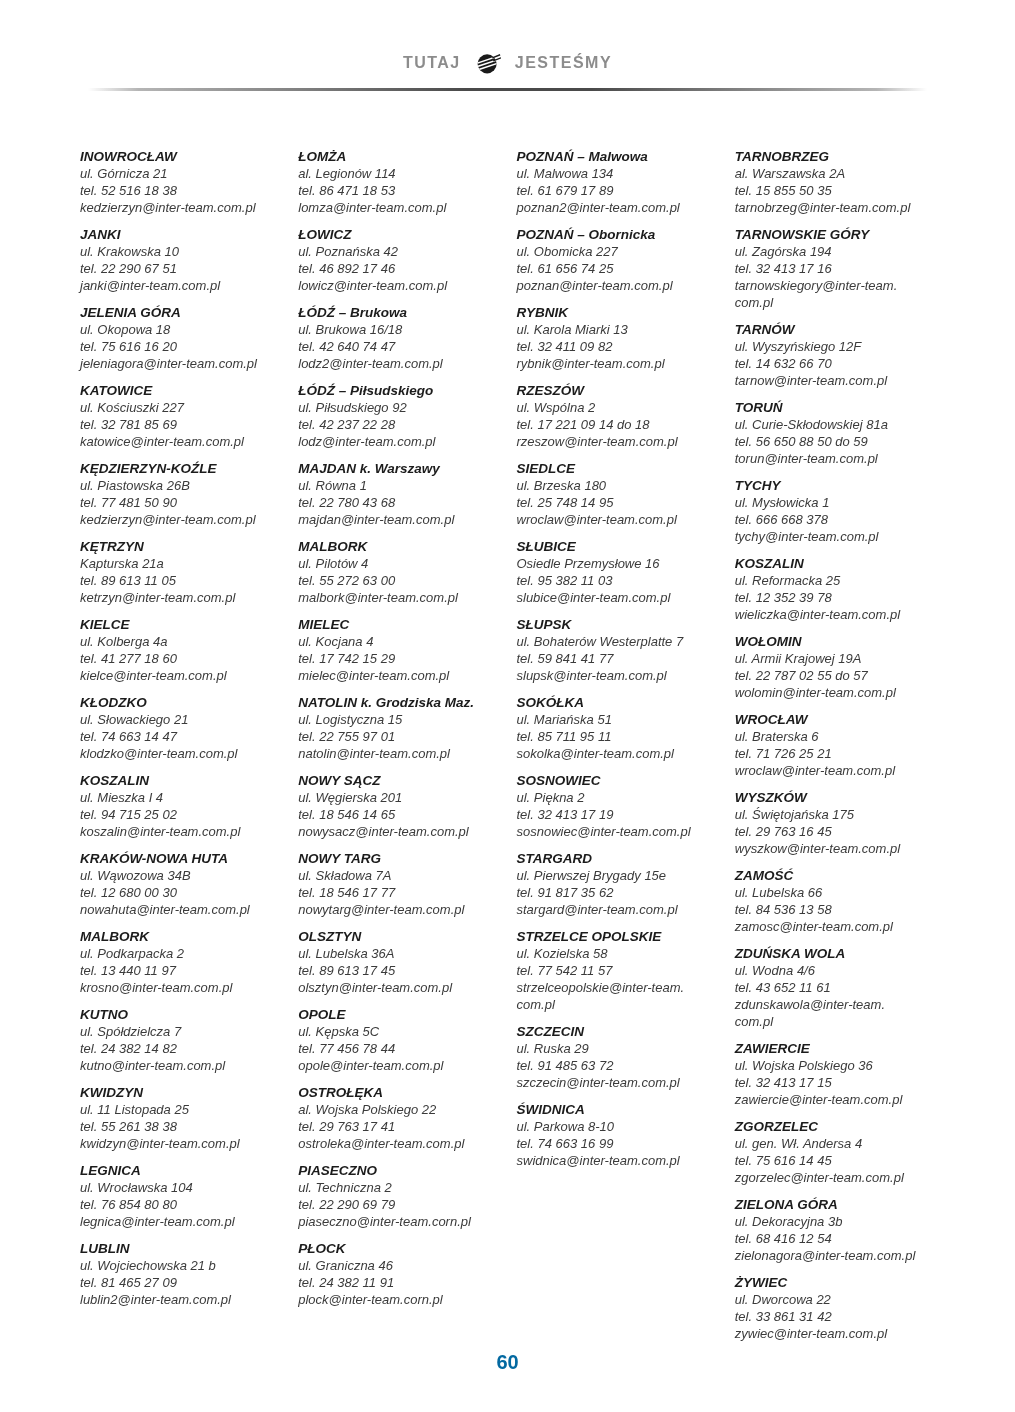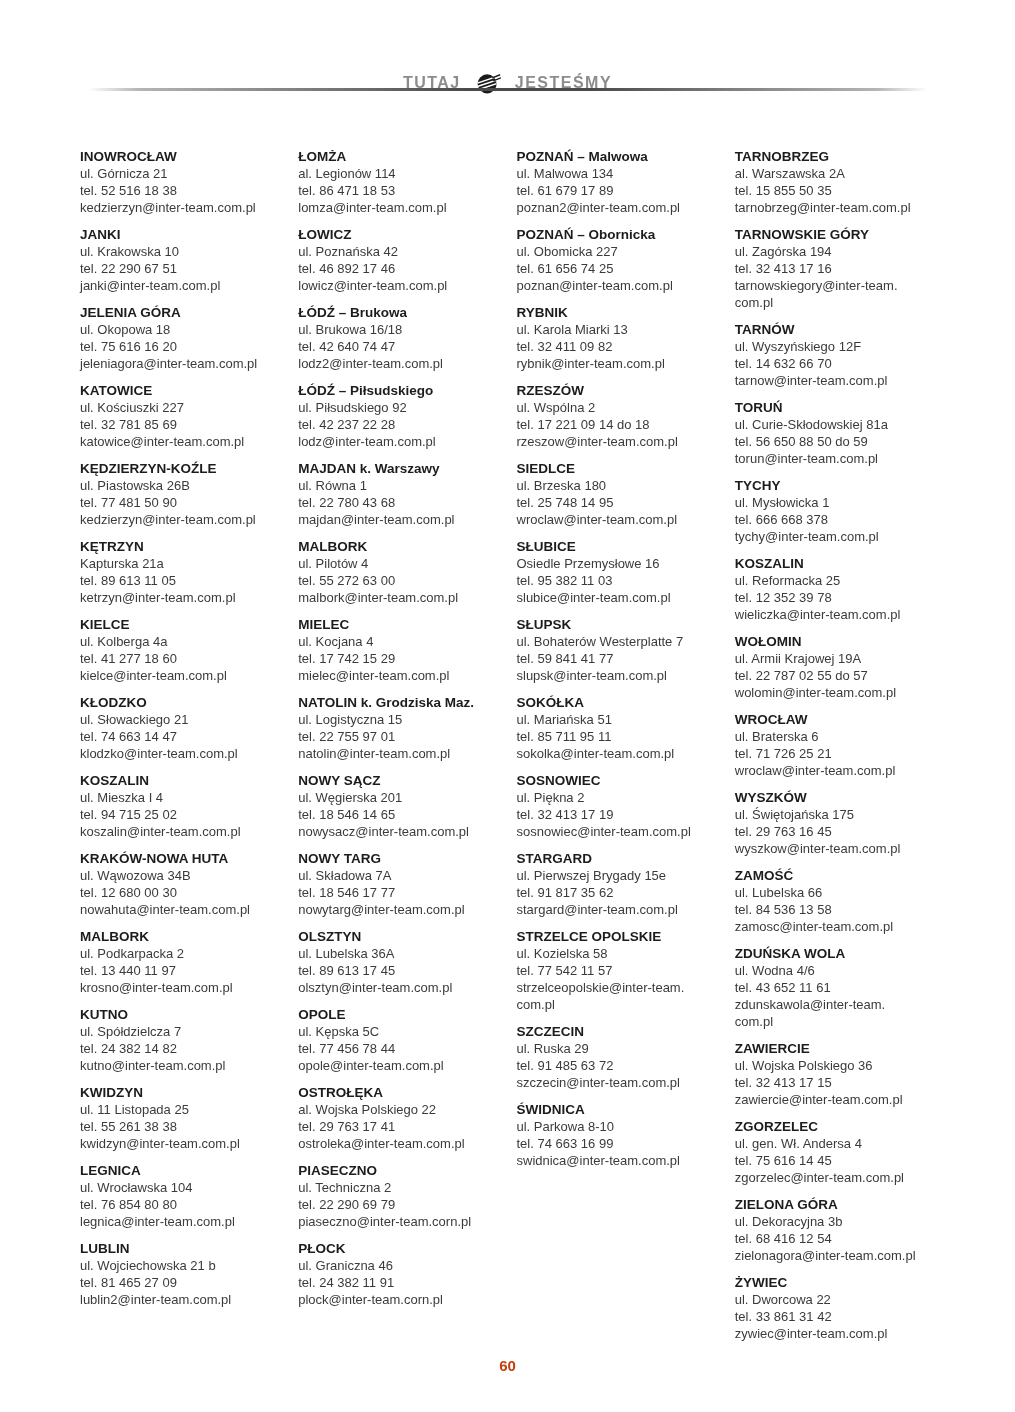--- a/index.html
+++ b/index.html
@@ -16,21 +16,20 @@
   
   .header {
     position: absolute;
     top: 50px;
     left: 0;
     width: 100%;
     display: flex;
     justify-content: center;
     align-items: center;
     gap: 14px;
-    margin-top: 20px;
   }
   .header-word {
     font-size: 16px;
     font-weight: bold;
     letter-spacing: 1.5px;
     color: #8c8c8c;
   }
   .header-logo { width: 26px; height: 26px; display: block; }
   .header-rule {
     position: absolute;
@@ -50,20 +49,21 @@
   
   .columns {
     position: absolute;
     top: 145px;
     left: 80px;
     right: 78px;
     display: grid;
     grid-template-columns: repeat(4, 1fr);
     column-gap: 16px;
     align-items: start;
+    font-style: italic;
   }
   .entry { margin-bottom: 7px; }
   .entry-name {
     font-size: 13.5px;
     font-weight: bold;
     color: #1c1c1c;
     line-height: 17px;
     padding-top: 3px;
     white-space: pre-wrap;
   }
@@ -73,23 +73,23 @@
     line-height: 17px;
     white-space: pre-wrap;
   }
   
   .page-number {
     position: absolute;
     bottom: 38px;
     left: 0;
     width: 100%;
     text-align: center;
-    font-size: 15px;
+    font-size: 20px;
     font-weight: bold;
-    color: #c2410c;
+    color: #0369a1;
   }
 </style>
 </head>
 <body>
 
 <div class="page">
 
   <div class="header">
     <span class="header-word">TUTAJ</span>
     <span>

